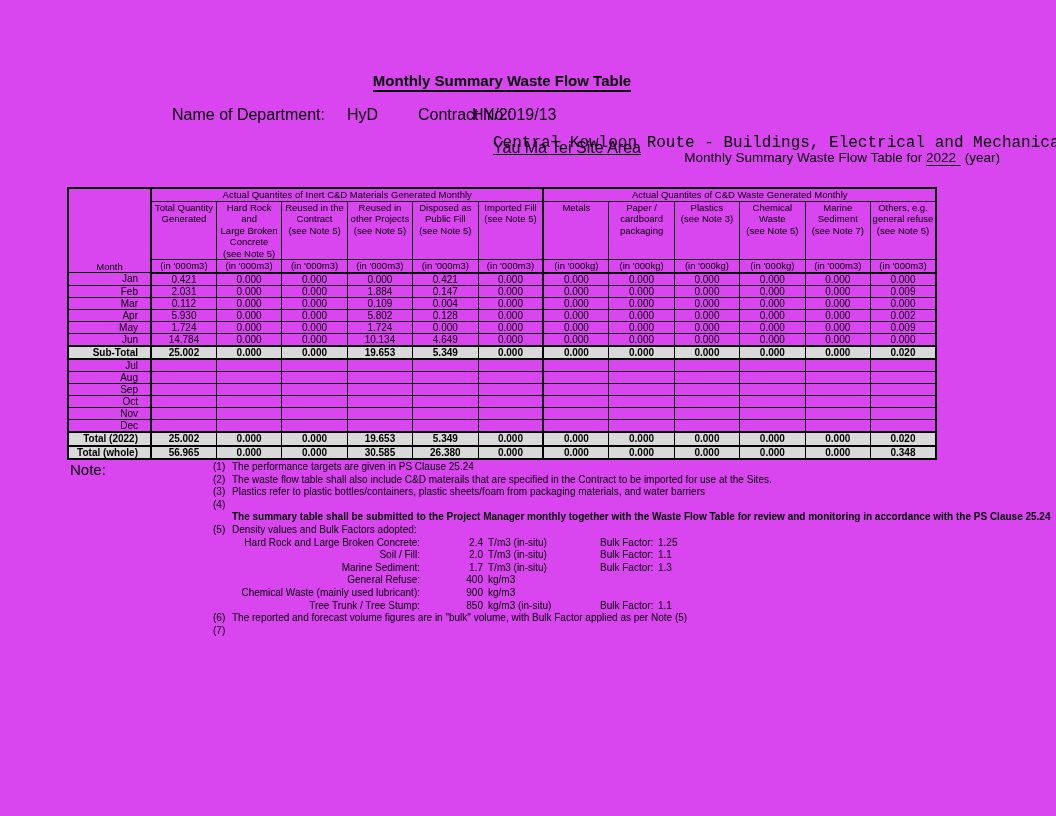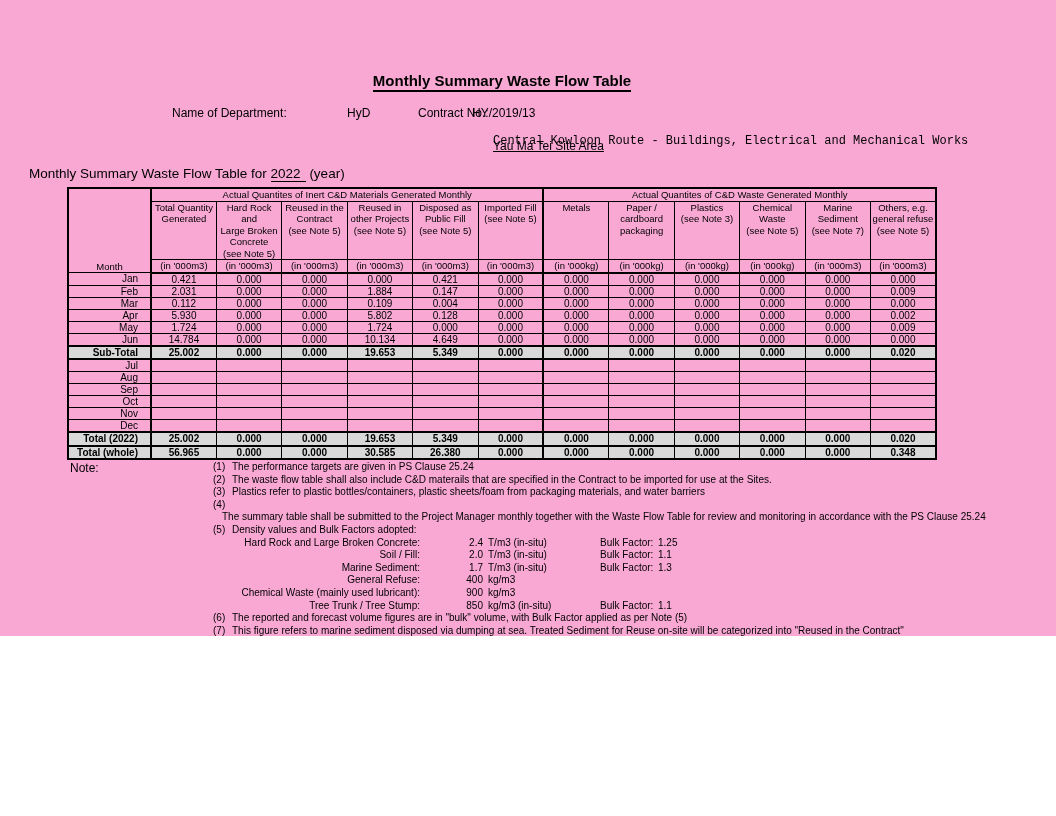--- a/index.html
+++ b/index.html
@@ -1,58 +1,58 @@
 <!DOCTYPE html>
 <html><head>
 <meta charset="utf-8">
 <style>
   * { margin:0; padding:0; box-sizing:border-box; }
   html,body { background:#ffffff; }
   .page {
-    position:relative; width:1056px; height:636px; background:#f9a8d4;
+    position:relative; width:1056px; height:816px; background:#d946ef;
     color:#000; font-family:"Liberation Sans", sans-serif; overflow:hidden;
   }
   
   .doc-title { position:absolute; top:72px; left:0; width:1004px; text-align:center;
     font-size:15px; font-weight:bold; }
   .doc-title span { border-bottom:2px solid #000; padding-bottom:1px; }
-  .info { position:absolute; font-size:12px; white-space:nowrap; }
+  .info { position:absolute; font-size:16px; white-space:nowrap; }
   .dept-label   { left:172px; top:106px; }
   .dept-value   { left:347px; top:106px; }
   .contract-label { left:418px; top:106px; }
   .contract-value { left:472px; top:106px; }
   .contract-desc  { left:493px; top:134px;font-family:Liberation Mono, monospace; }
   .site-area      { left:493px; top:139px; text-decoration:underline; }
-  .table-title { position:absolute; top:166px; left:0; width:1000px; text-align:left;
-    font-size:13.5px; white-space:pre;padding-left:29px; }
+  .table-title { position:absolute; top:150px; left:0; width:1000px; text-align:right;
+    font-size:13.5px; white-space:pre; }
   .table-title .year { border-bottom:1px solid #000; padding-right:5px; }
   
   .waste-table-wrap { position:absolute; left:67px; top:187px; width:870px; }
   table { width:100%; border-collapse:collapse; table-layout:fixed;
     border:2px solid #000; }
   th, td { border:1px solid #000; padding:0 1px; overflow:hidden; }
   thead th { font-weight:normal; font-size:9.5px; line-height:11.5px; text-align:center;margin-left:24px; }
   .group-row th { height:12px; }
   .names-row th { height:48px; vertical-align:top; white-space:pre-line; }
   .units-row th { height:12px; border-bottom:2px solid #000; }
   .corner-cell { vertical-align:bottom !important; text-align:center; border-right:2px solid #000; }
   tbody tr { height:12px; }
   tbody th { font-weight:normal; font-size:10px; text-align:right; padding-right:12px;
     border-right:2px solid #000; }
   tbody td { font-size:10px; text-align:center; }
   tr.sum { height:13.5px; }
   tr.sum th, tr.sum td { background:#d9d9d9; font-weight:bold;
     border-top:2px solid #000; border-bottom:2px solid #000;margin-left:21px; }
   .gdiv { border-right:2px solid #000 !important; }
   
-  .note-label { position:absolute; left:70px; top:461px; font-size:12px; }
+  .note-label { position:absolute; left:70px; top:461px; font-size:15px; }
   .notes-block { position:absolute; left:213px; top:461px; width:760px; font-size:10px; }
   .note-line { display:flex; line-height:12.6px; min-height:12.6px; white-space:nowrap; }
   .note-num { width:19px; flex:none; }
-  .note-cont { margin-left:9px; }
+  .note-cont { margin-left:19px;font-weight:bold; }
   .density-row { display:grid; grid-template-columns:207px 63px 117px 58px 30px;
     line-height:12.6px; white-space:nowrap; }
   .d-label { text-align:right; }
   .d-value { text-align:right; }
   .d-unit  { padding-left:5px; }
 </style>
 </head>
 <body>
 
 <div class="page">
@@ -441,17 +441,16 @@
       <span>Bulk Factor:</span>
       <span>1.1</span>
     </div>
 
     <div class="note-line">
       <span class="note-num">(6)</span>
       <span>The reported and forecast volume figures are in "bulk" volume, with Bulk Factor applied as per Note (5)</span>
     </div>
     <div class="note-line">
       <span class="note-num">(7)</span>
-      <span>This figure refers to marine sediment disposed via dumping at sea. Treated Sediment for Reuse on-site will be categorized into "Reused in the Contract"</span>
     </div>
   </div>
 
 </div>
 
 </body></html>

